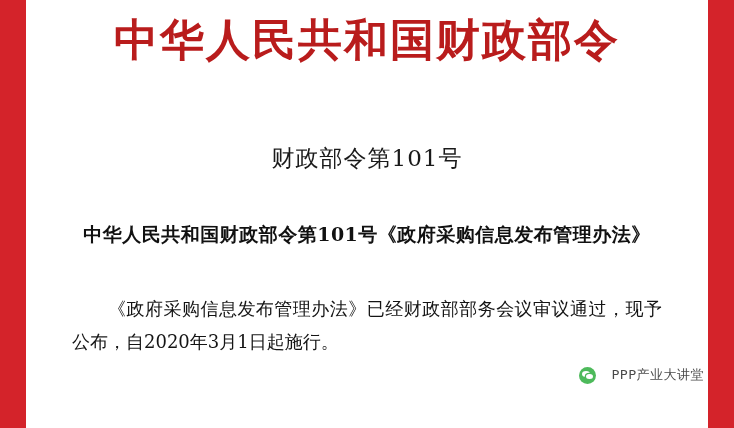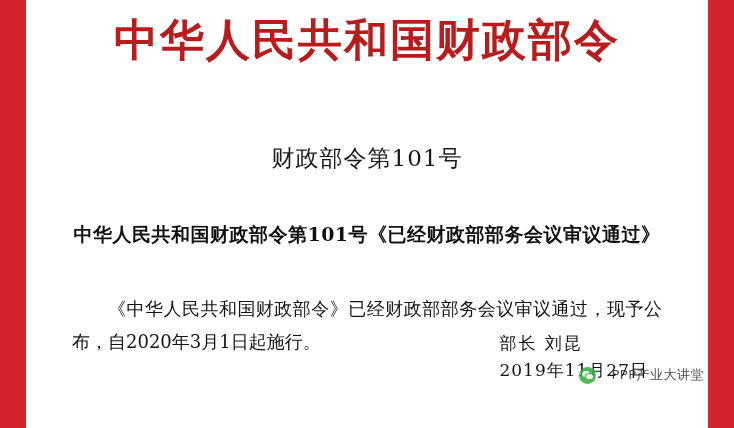--- a/index.html
+++ b/index.html
@@ -152,29 +152,25 @@
 
   <div class="left-rule"></div>
   <div class="right-rule"></div>
 
   <div class="content">
 
     <div class="doc-title">中华人民共和国财政部令</div>
 
     <div class="decree-no">财政部令第101号</div>
 
-    <div class="decree-heading">中华人民共和国财政部令第101号《已经财政部部务会议审议通过》</div>
+    <div class="decree-heading">中华人民共和国财政部令第101号《政府采购信息发布管理办法》</div>
 
-    <div class="body-text">《中华人民共和国财政部令》已经财政部部务会议审议通过，现予公布，自2020年3月1日起施行。</div>
+    <div class="body-text">《政府采购信息发布管理办法》已经财政部部务会议审议通过，现予公布，自2020年3月1日起施行。</div>
 
   </div>
 
-  <div class="signature">
-    <div class="sign-name">部长  刘昆</div>
-    <div class="sign-date">2019年11月27日</div>
-  </div>
 
   <div class="watermark">
     <span class="wechat-badge"></span>
     <span class="watermark-text">PPP产业大讲堂</span>
   </div>
 
 </div>
 
 </body></html>

